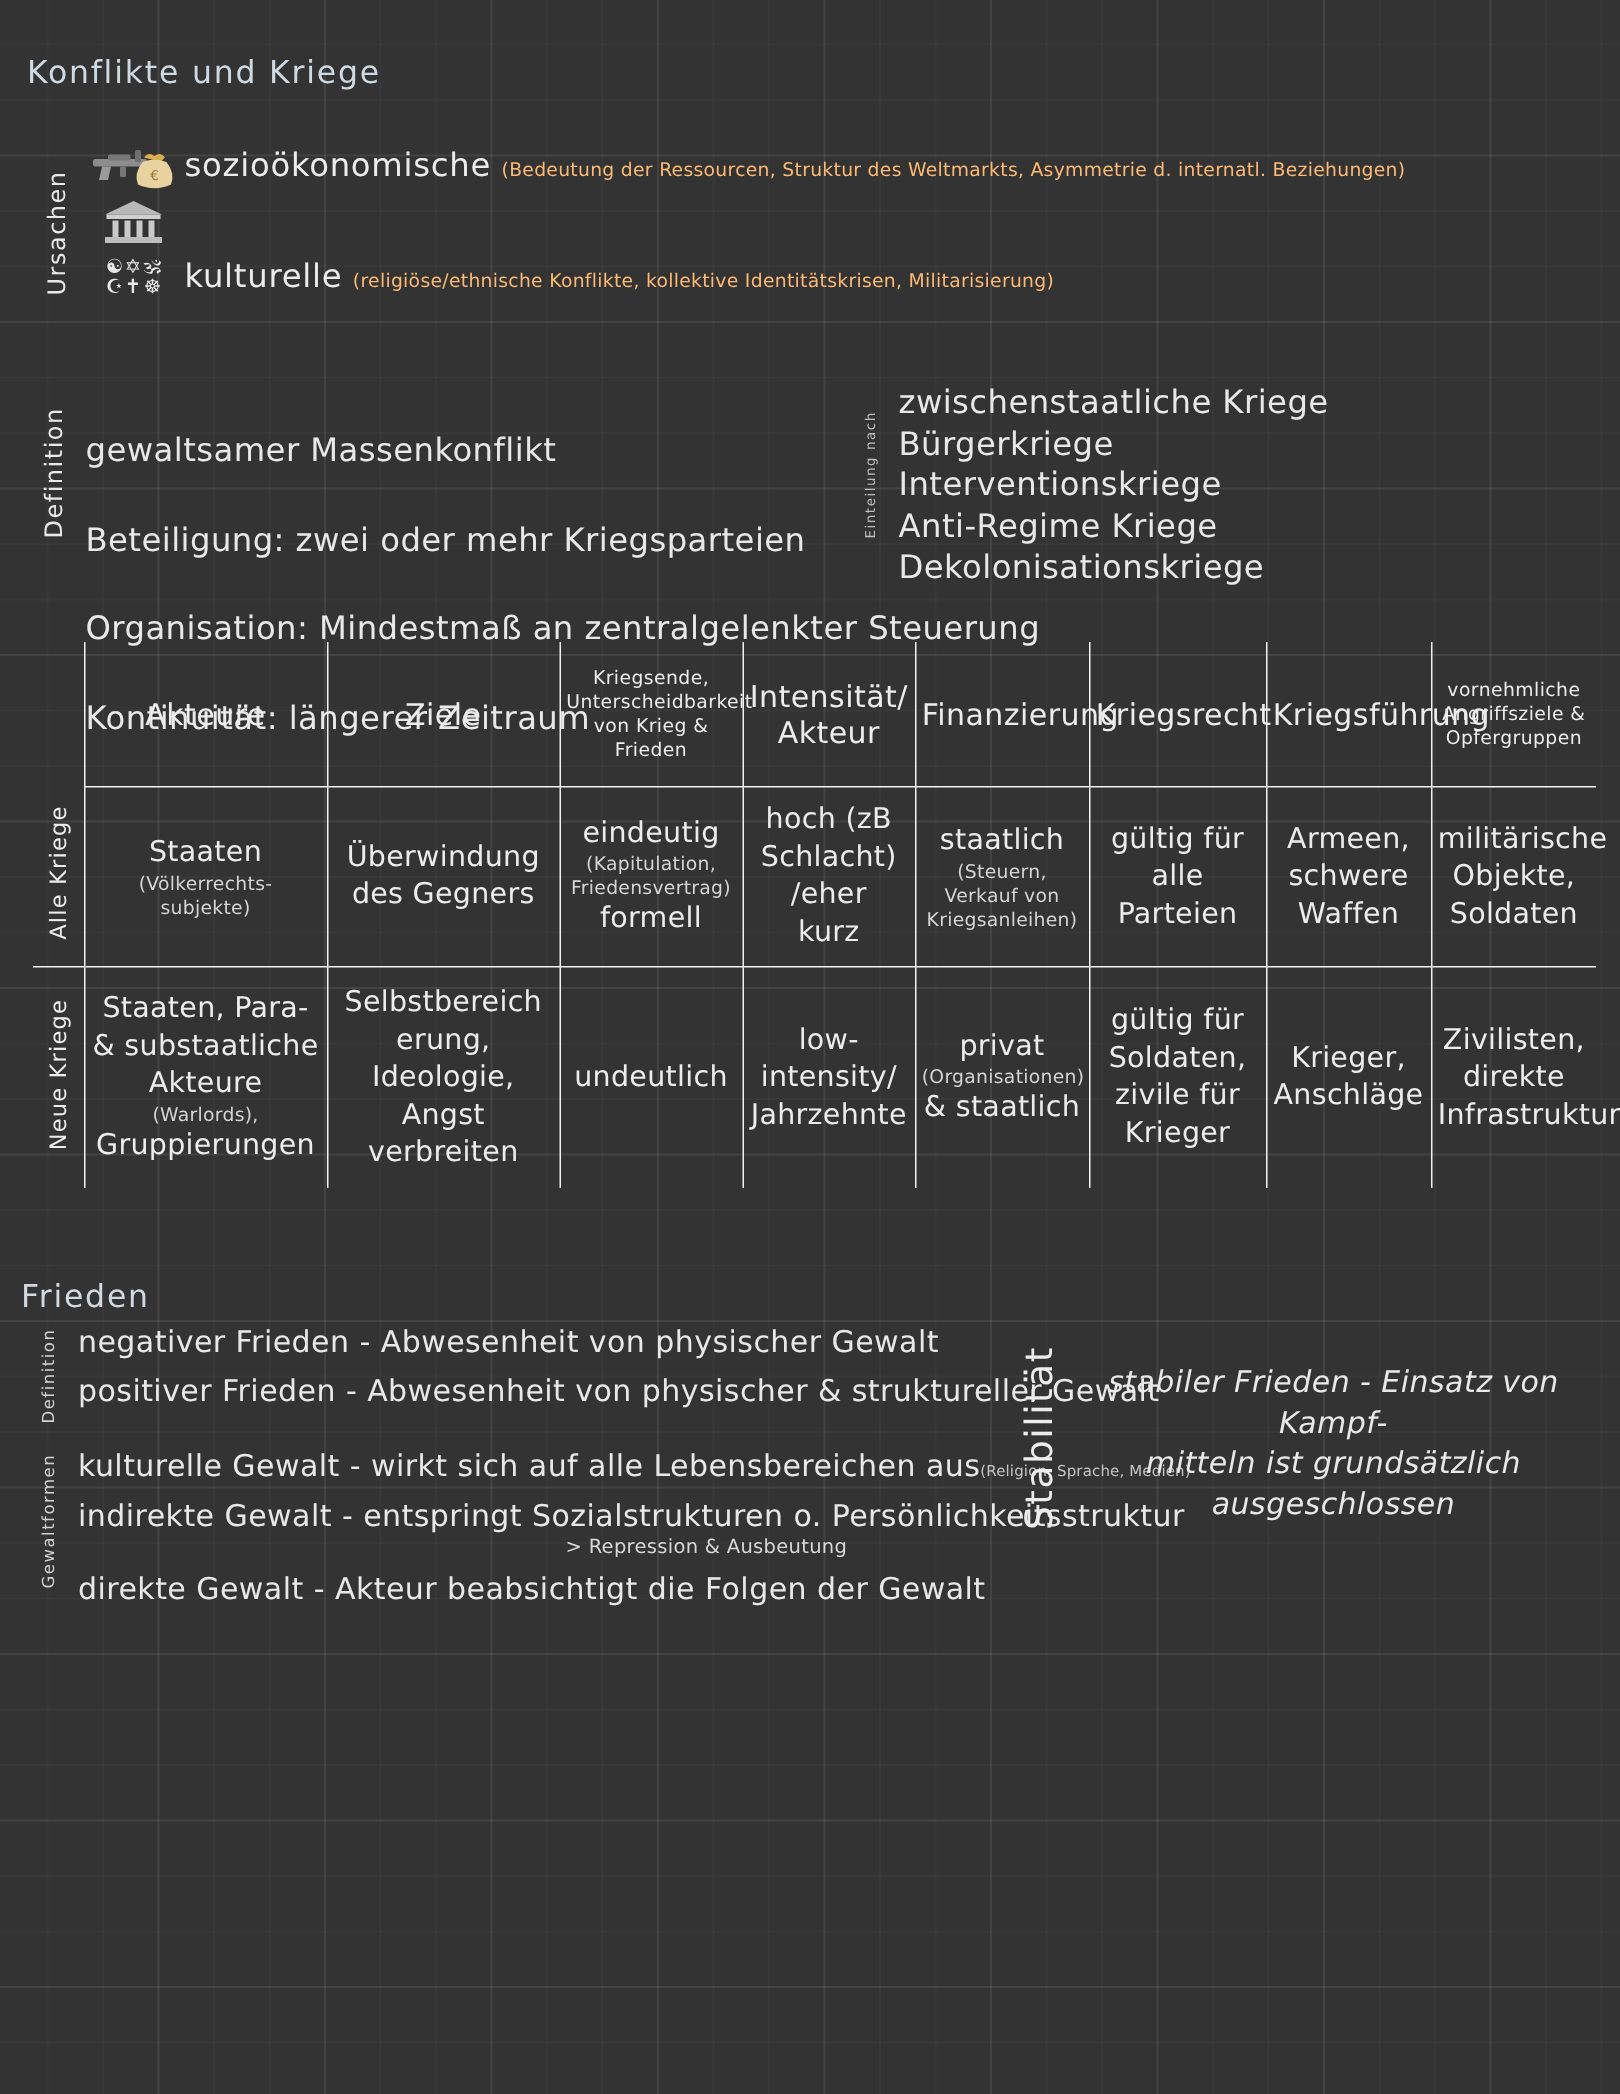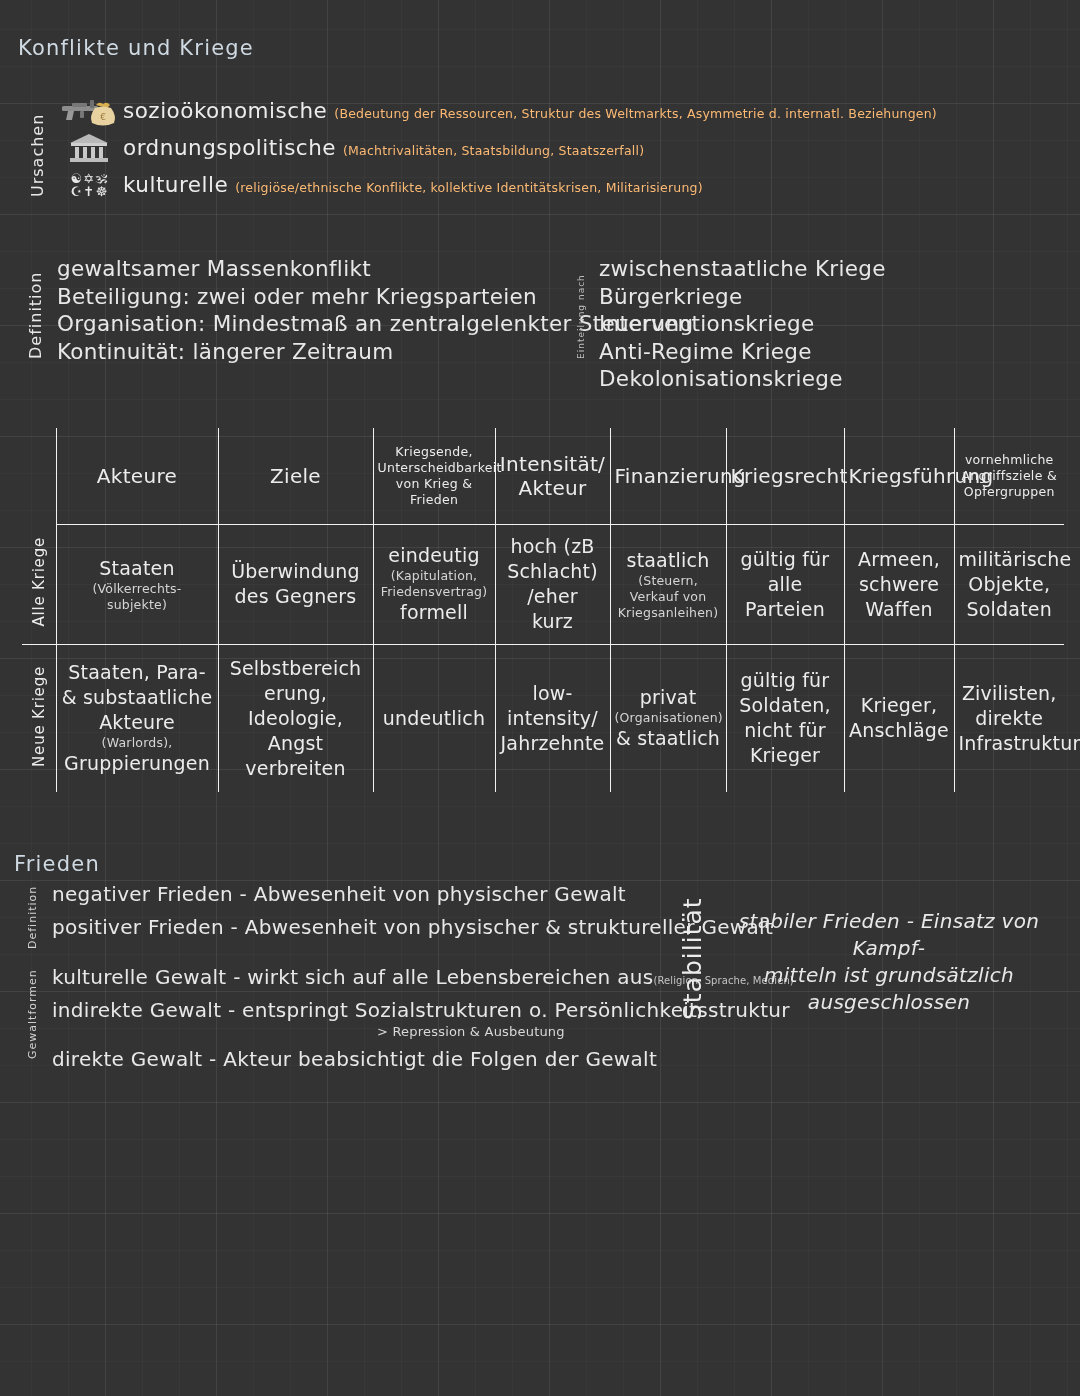--- a/index.html
+++ b/index.html
@@ -60,21 +60,21 @@
     font-size: 23px; line-height: 1;
   }
   .cause-main { font-size: 21.5px; color: #ececec; letter-spacing: 0.5px; }
   .cause-sub  { font-size: 12.5px; color: #fdba74; margin-left: 7px; letter-spacing: 0.2px; }
 
   .icon-religions { display: grid; grid-template-columns: repeat(3, 1fr); font-size: 13px; line-height: 13px; gap: 0px 1px; }
 
   
   #definition-block { position: absolute; left: 0; top: 255px; width: 1080px; }
   .def-lines { position: absolute; left: 57px; top: 0; }
-  .def-lines div { font-size: 21.5px; line-height: 27.5px; letter-spacing: 0.3px; }
+  .def-lines div { font-size: 21.5px; line-height: 27.5px; letter-spacing: 0.3px; margin-top: 32px; }
   .def-right { position: absolute; left: 599px; top: 0; }
   .def-right div { font-size: 21.5px; line-height: 27.5px; letter-spacing: 0.3px; }
 
   
   #war-table { position: absolute; left: 22px; top: 428px; width: 1042px; }
   table.tbl { border-collapse: collapse; width: 1042px; table-layout: fixed; }
   table.tbl td { vertical-align: middle; text-align: center; padding: 4px 4px; color: #ececec; }
   .v-sep { border-right: 1.6px solid #f2f2f2; }
   .h-sep-bot { border-bottom: 1.6px solid #f2f2f2; }
   .hdr-cell { font-size: 20px; height: 96px; letter-spacing: 0.3px; }
@@ -135,23 +135,20 @@
         <svg width="44" height="32" viewBox="0 0 44 32" aria-hidden="true">
           <path d="M22 2 L41 11 L3 11 Z" fill="#b9b9b9"></path>
           <rect x="4" y="11" width="36" height="3" fill="#cfcfcf"></rect>
           <rect x="8" y="15" width="4" height="11" fill="#c9c9c9"></rect>
           <rect x="16" y="15" width="4" height="11" fill="#c9c9c9"></rect>
           <rect x="24" y="15" width="4" height="11" fill="#c9c9c9"></rect>
           <rect x="32" y="15" width="4" height="11" fill="#c9c9c9"></rect>
           <rect x="3" y="26" width="38" height="4" fill="#bdbdbd"></rect>
         </svg>
       </div>
-      <div>
-        <span class="cause-main hw">ordnungspolitische</span><span class="cause-sub hw">(Machtrivalitäten, Staatsbildung, Staatszerfall)</span>
-      </div>
     </div>
 
     <div class="cause-row">
       <div class="cause-icon">
         <div class="icon-religions" aria-hidden="true">
           <span>☯</span>
             <span>✡</span>
             <span>🕉</span>
           <span>☪</span>
             <span>✝</span>
@@ -267,21 +264,21 @@
         </td>
         <td class="body-cell hw v-sep">
           <span>low-intensity/ Jahrzehnte</span>
         </td>
         <td class="body-cell hw v-sep">
           <span>privat</span>
           <span class="sub">(Organisationen)</span>
           <span>&amp; staatlich</span>
         </td>
         <td class="body-cell hw v-sep">
-          <span>gültig für Soldaten, nicht für Krieger</span>
+          <span>gültig für Soldaten, zivile für Krieger</span>
         </td>
         <td class="body-cell hw v-sep">
           <span>Krieger, Anschläge</span>
         </td>
         <td class="body-cell hw">
           <span>Zivilisten, direkte Infrastruktur</span>
         </td>
       </tr>
     </tbody>
       </table>

